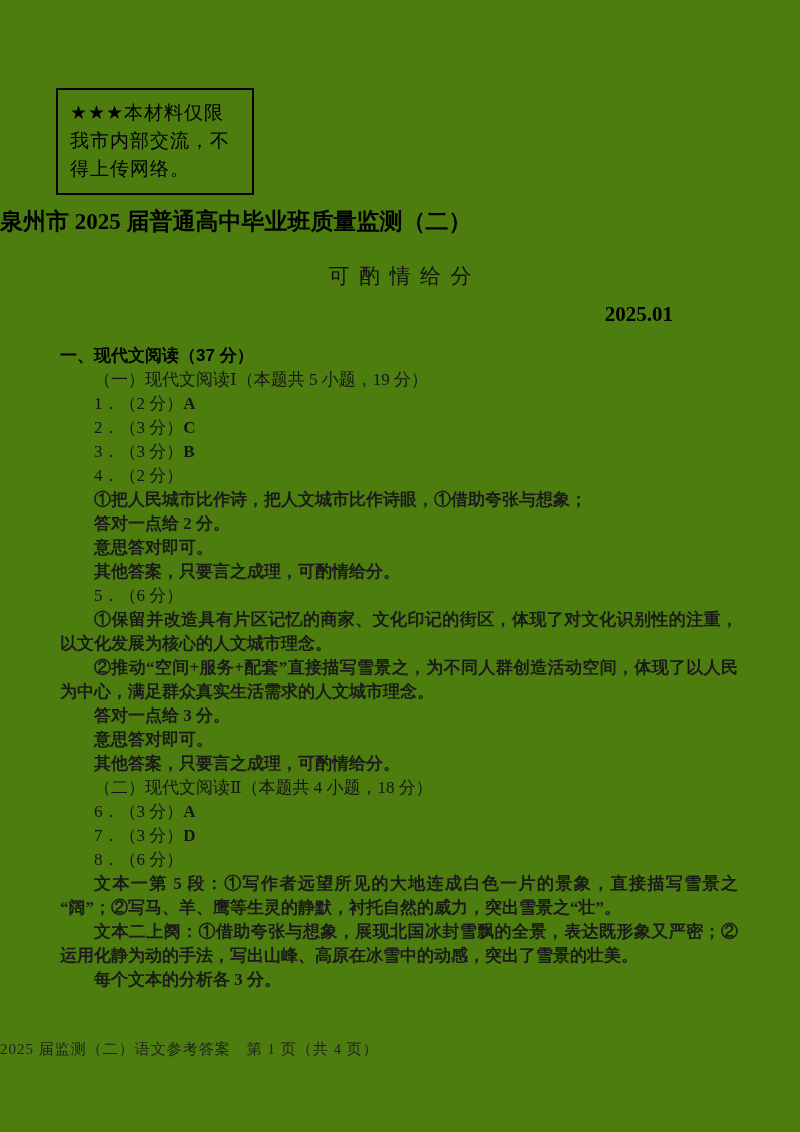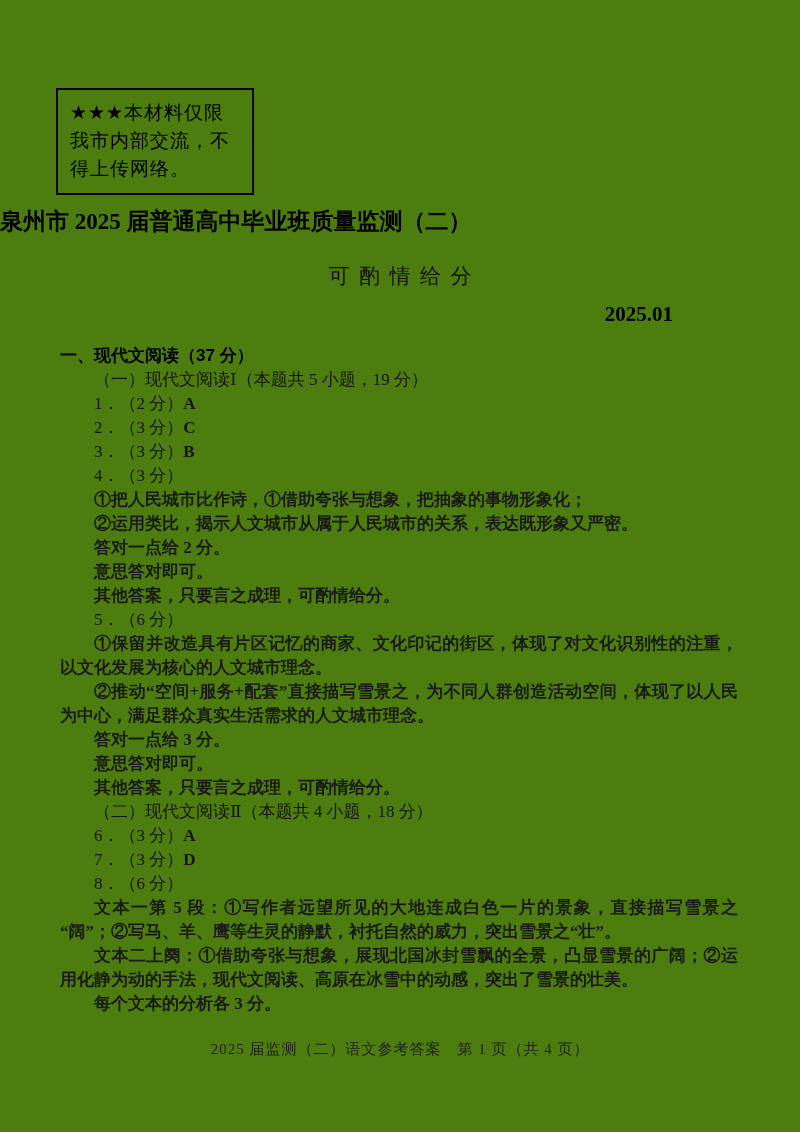--- a/index.html
+++ b/index.html
@@ -38,21 +38,21 @@
   .h{
     font-family:"Liberation Sans","DejaVu Sans",sans-serif;
     font-weight:bold;color:#000;
   }
   .sub{text-indent:2em;}
   .ans{text-indent:2em;}
   .ans .ansletter{font-weight:bold;}
   .kai{text-indent:2em;font-weight:600;color:#1a1a1a;}
 
   .footer{
-    position:absolute;left:0;top:1040px;width:100%;text-align:center;
+    position:absolute;left:0;top:1040px;width:100%;
     font-size:15px;color:#222;letter-spacing:1px;
   }
 </style>
 </head>
 <body>
 
 <div class="page">
 
   <div class="notice-box">★★★本材料仅限我市内部交流，不得上传网络。</div>
 
@@ -61,36 +61,35 @@
   <div class="doc-subtitle">可酌情给分</div>
 
   <div class="doc-date">2025.01</div>
 
   <div class="content" id="content">
       <div class="line h">一、现代文阅读（37 分）</div>
       <div class="line sub">（一）现代文阅读Ⅰ（本题共 5 小题，19 分）</div>
       <div class="line ans"><span>1．（2 分）</span><span class="ansletter">A</span></div>
       <div class="line ans"><span>2．（3 分）</span><span class="ansletter">C</span></div>
       <div class="line ans"><span>3．（3 分）</span><span class="ansletter">B</span></div>
-      <div class="line ans"><span>4．（3 分）</span><span class="ansletter"></span></div>
-      <div class="line kai">①把人民城市比作诗，①借助夸张与想象，把抽象的事物形象化；</div>
-      <div class="line kai">②运用类比，揭示人文城市从属于人民城市的关系，表达既形象又严密。</div>
+      <div class="line ans"><span>4．（2 分）</span><span class="ansletter"></span></div>
+      <div class="line kai">①把人民城市比作诗，把人文城市比作诗眼，①借助夸张与想象；</div>
       <div class="line kai">答对一点给 2 分。</div>
       <div class="line kai">意思答对即可。</div>
       <div class="line kai">其他答案，只要言之成理，可酌情给分。</div>
       <div class="line ans"><span>5．（6 分）</span><span class="ansletter"></span></div>
       <div class="line kai">①保留并改造具有片区记忆的商家、文化印记的街区，体现了对文化识别性的注重，以文化发展为核心的人文城市理念。</div>
       <div class="line kai">②推动“空间+服务+配套”直接描写雪景之，为不同人群创造活动空间，体现了以人民为中心，满足群众真实生活需求的人文城市理念。</div>
       <div class="line kai">答对一点给 3 分。</div>
       <div class="line kai">意思答对即可。</div>
       <div class="line kai">其他答案，只要言之成理，可酌情给分。</div>
       <div class="line sub">（二）现代文阅读Ⅱ（本题共 4 小题，18 分）</div>
       <div class="line ans"><span>6．（3 分）</span><span class="ansletter">A</span></div>
       <div class="line ans"><span>7．（3 分）</span><span class="ansletter">D</span></div>
       <div class="line ans"><span>8．（6 分）</span><span class="ansletter"></span></div>
       <div class="line kai">文本一第 5 段：①写作者远望所见的大地连成白色一片的景象，直接描写雪景之“阔”；②写马、羊、鹰等生灵的静默，衬托自然的威力，突出雪景之“壮”。</div>
-      <div class="line kai">文本二上阕：①借助夸张与想象，展现北国冰封雪飘的全景，凸显雪景的广阔；②运用化静为动的手法，现代文阅读、高原在冰雪中的动感，突出了雪景的壮美。</div>
+      <div class="line kai">文本二上阕：①借助夸张与想象，展现北国冰封雪飘的全景，表达既形象又严密；②运用化静为动的手法，写出山峰、高原在冰雪中的动感，突出了雪景的壮美。</div>
       <div class="line kai">每个文本的分析各 3 分。</div>
     </div>
 
   <div class="footer">2025 届监测（二）语文参考答案　第 1 页（共 4 页）</div>
 
 </div>
 
 </body></html>

